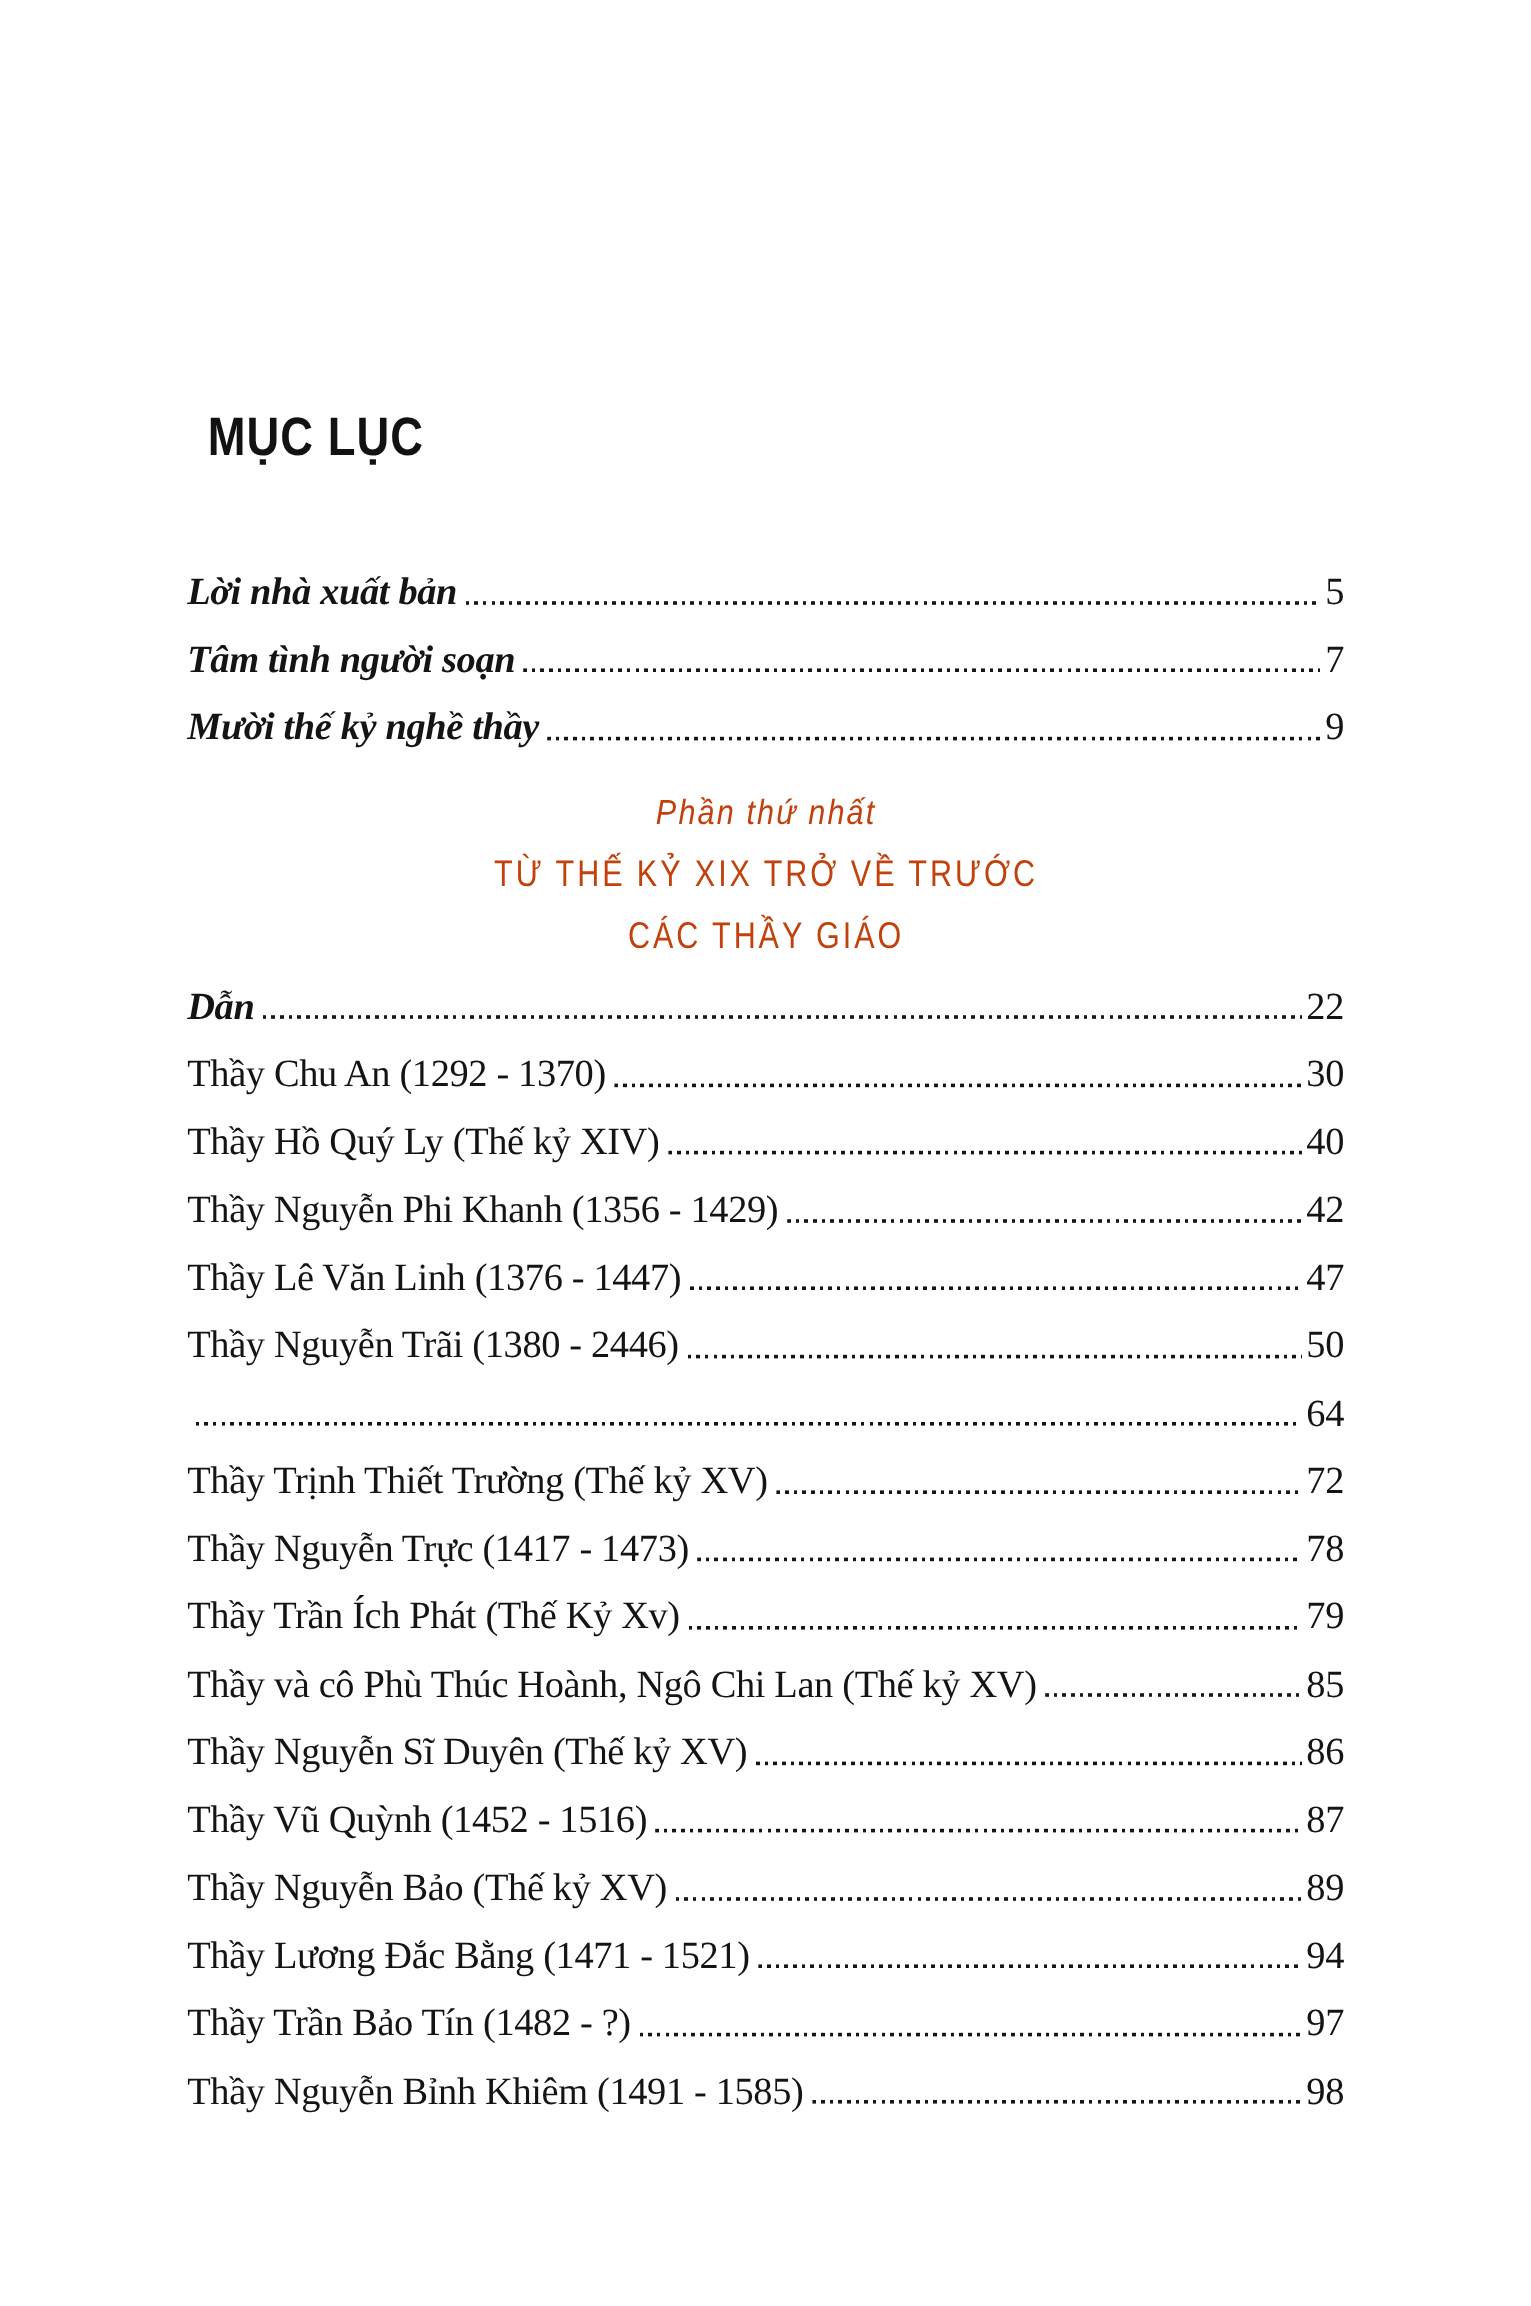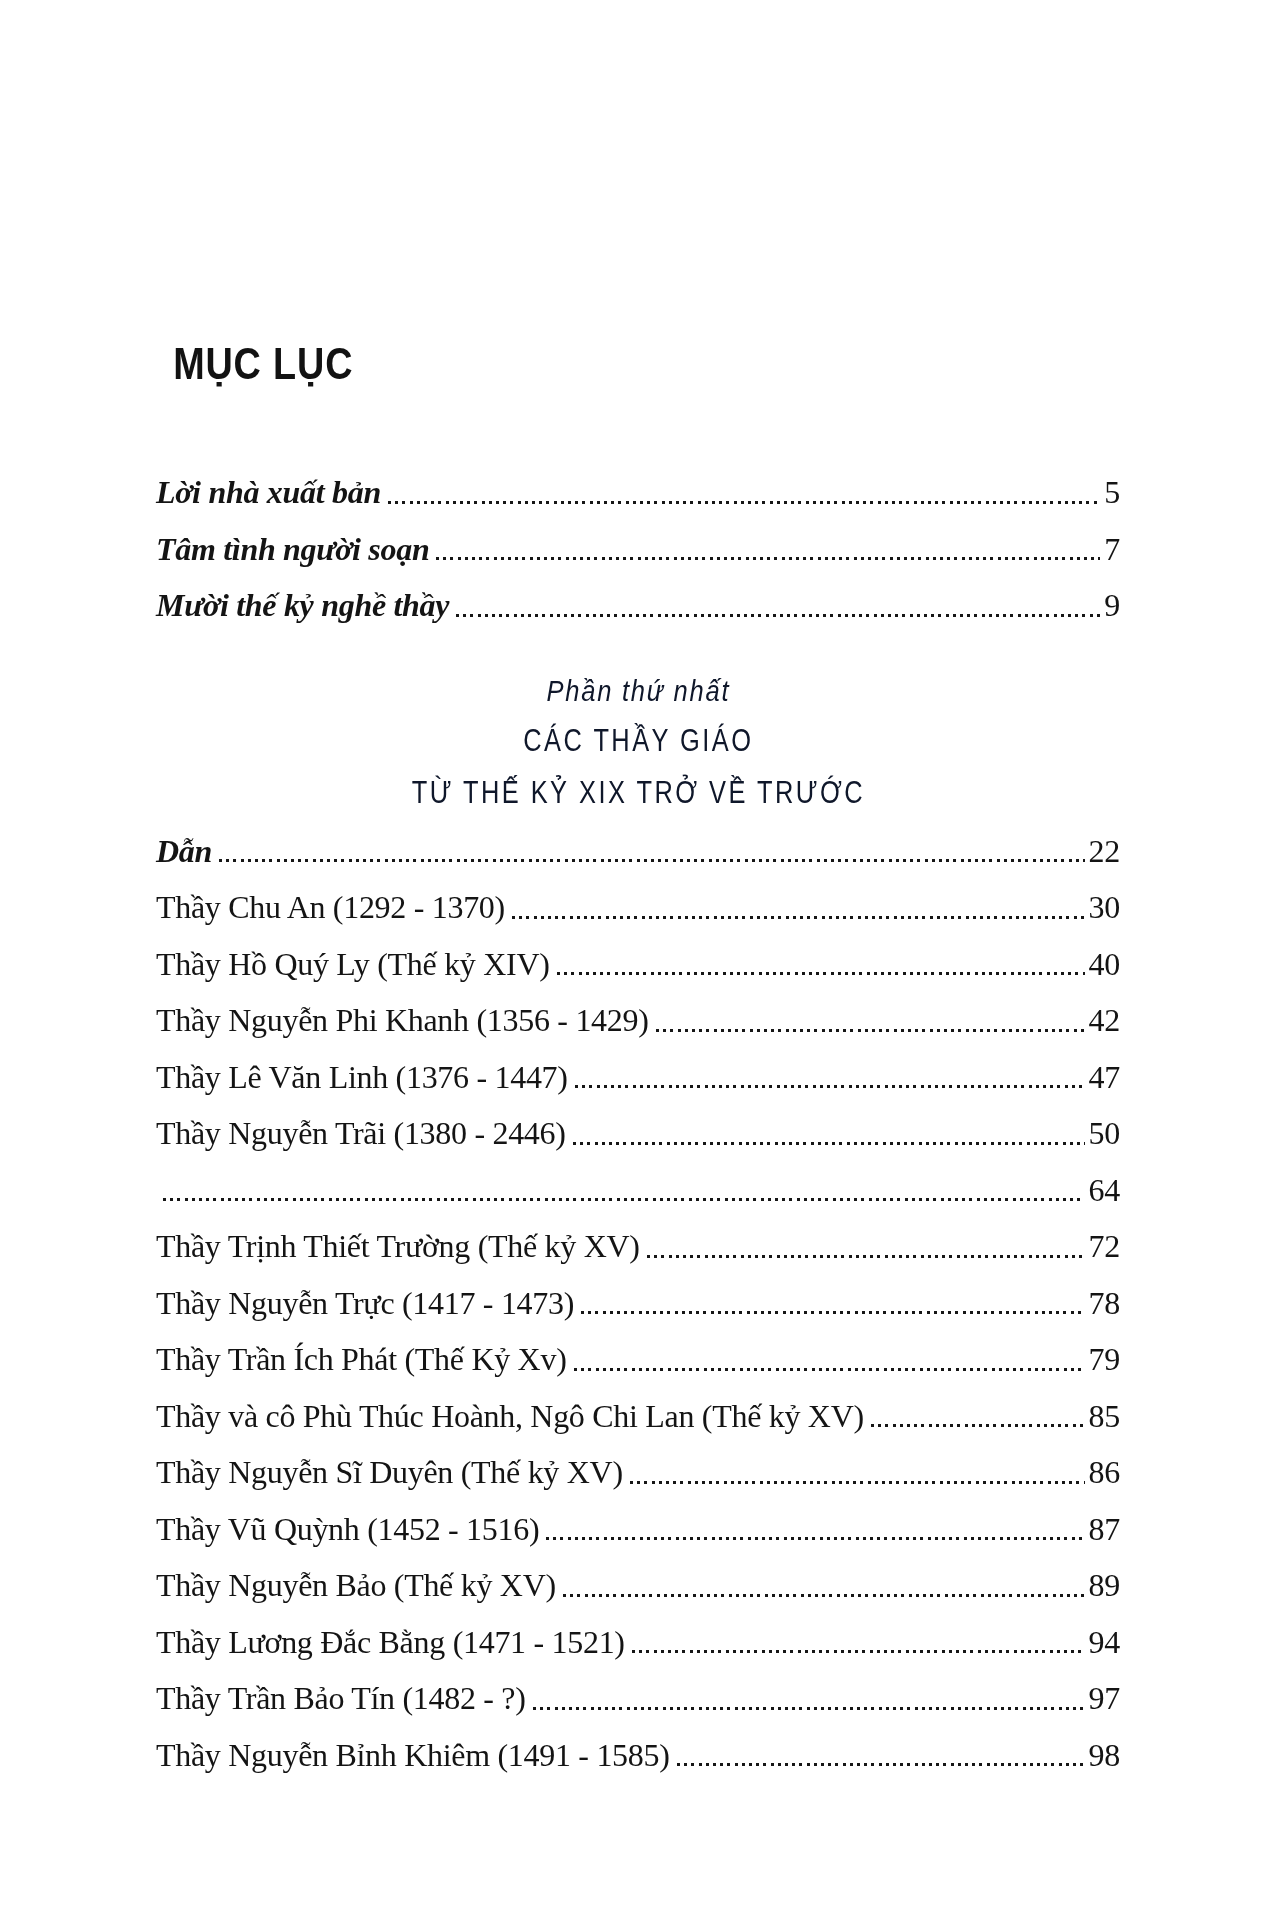--- a/index.html
+++ b/index.html
@@ -65,24 +65,24 @@
   }
 
   .front-matter {
     margin-top: 76px;
     font-size: 31px;
   }
   .front-matter .row { height: 56.5px; }
 
   
   .section-heading {
-    margin-top: 33px;
+    margin-top: 20px;
     text-align: center;
     font-family: "Liberation Sans", sans-serif;
-    color: #0f172a;
+    color: #c2410c;
     text-decoration: underline;
   }
   .section-heading .kicker {
     line-height: 48px;
     height: 48px;
   }
   .section-heading .kicker > span {
     display: inline-block;
     font-style: italic;
     font-weight: 400;
@@ -134,25 +134,25 @@
     <span class="dots"></span>
     <span class="pagenum">9</span>
   </div>
     </div>
 
   <div class="section-heading">
     <div class="kicker">
       <span>Phần thứ nhất</span>
     </div>
     <div class="sec-line">
+      <span>TỪ THẾ KỶ XIX TRỞ VỀ TRƯỚC</span>
+    </div>
+    <div class="sec-line">
       <span>CÁC THẦY GIÁO</span>
     </div>
-    <div class="sec-line">
-      <span>TỪ THẾ KỶ XIX TRỞ VỀ TRƯỚC</span>
-    </div>
   </div>
 
   <div class="entries" id="entries">
       <div class="row em">
     <span class="label">Dẫn</span>
     <span class="dots"></span>
     <span class="pagenum">22</span>
   </div>
       <div class="row">
     <span class="label">Thầy Chu An (1292 - 1370)</span>

